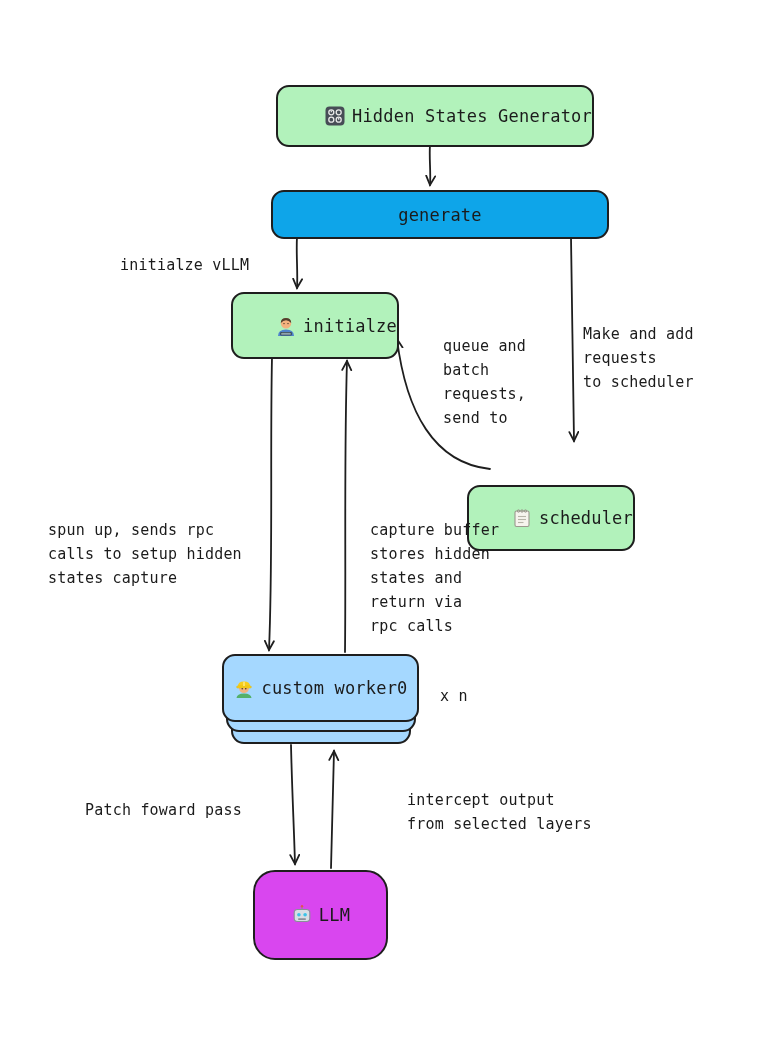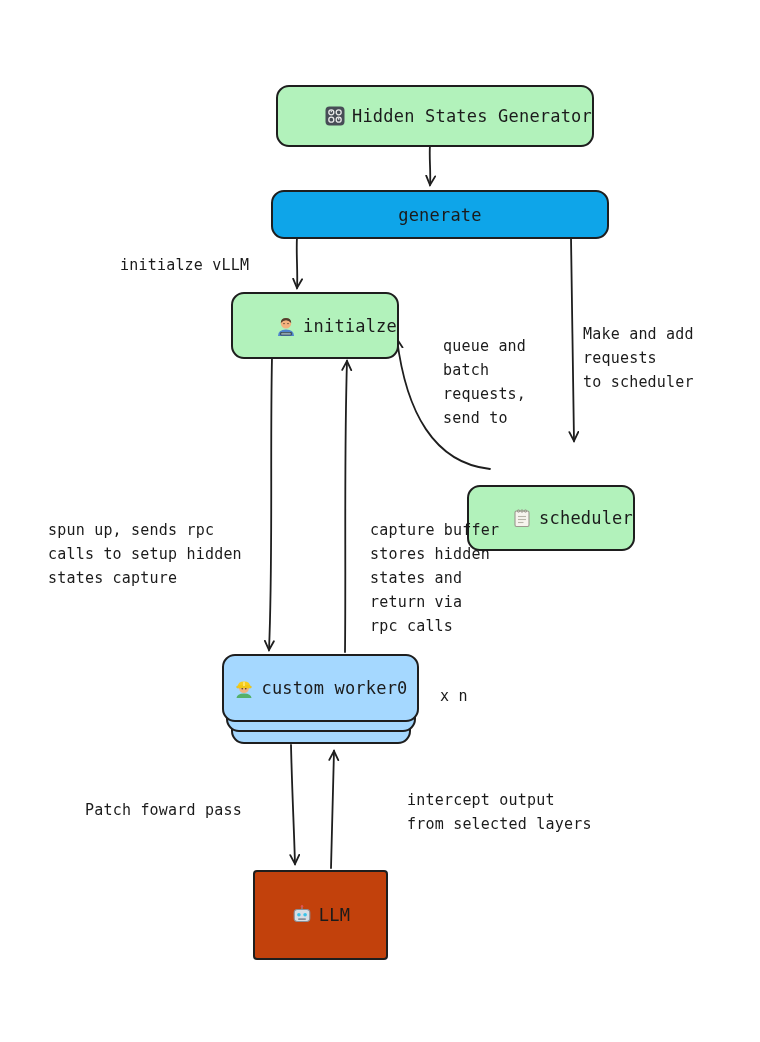--- a/index.html
+++ b/index.html
@@ -20,21 +20,21 @@
     justify-content: center;
     gap: 6px;
     border: 2px solid #1e1e1e;
     border-radius: 13px;
     font-size: 17px;
     letter-spacing: 0.2px;
     background: #0ea5e9;
   }
   .node.green  { background: #b2f2bb; justify-content: flex-end; }
   .node.blue   { background: #a5d8ff; }
-  .node.yellow { background: #c2410c; border-radius: 4px; }
+  .node.yellow { background: #d946ef; border-radius: 22px; }
   .node .icon { display: inline-flex; align-items: center; }
 
   .stack-card {
     position: absolute;
     background: #a5d8ff;
     border: 2px solid #1e1e1e;
     border-radius: 13px;
   }
 
   .edge-label {

